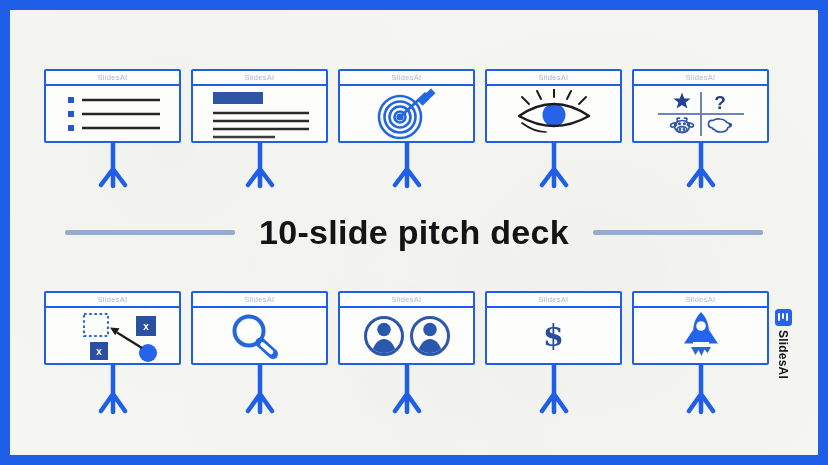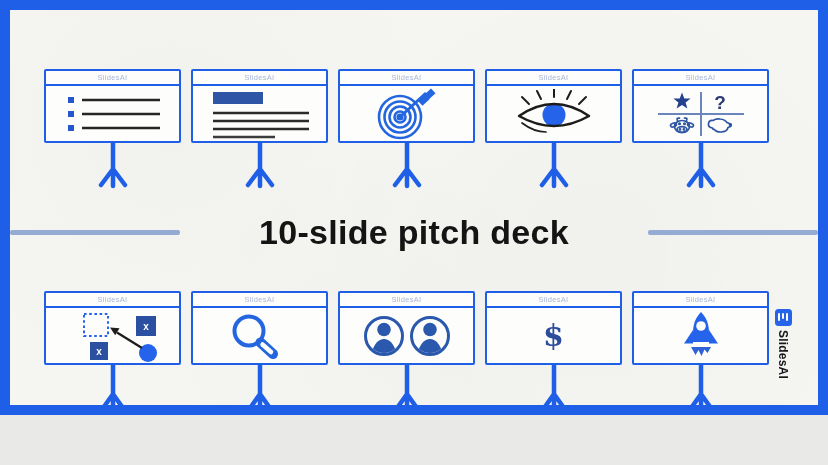--- a/index.html
+++ b/index.html
@@ -3,21 +3,21 @@
 <meta charset="utf-8">
 <style>
   html,body{margin:0;padding:0;}
   body{
     width:828px;height:465px;
     font-family:"Liberation Sans",sans-serif;
     background:#e9e9e7;
   }
   .poster{
     position:relative;
-    width:828px;height:415px;
+    width:828px;height:465px;
     box-sizing:border-box;
     border:10px solid #1f5fe8;
     background:
       radial-gradient(circle at 20% 30%, rgba(0,0,0,0.015), transparent 40%),
       radial-gradient(circle at 72% 62%, rgba(0,0,0,0.018), transparent 45%),
       radial-gradient(circle at 45% 85%, rgba(0,0,0,0.012), transparent 40%),
       #f5f5f1;
     overflow:hidden;
   }
   .row{
@@ -58,21 +58,21 @@
   }
   .board-content{
     flex:1;
     display:flex;align-items:center;justify-content:center;
     overflow:hidden;
   }
   .stand{display:block;margin-top:-2px;}
   .title-band{
     position:absolute;
     top:203px;left:0;width:808px;
-    display:flex;align-items:center;justify-content:space-between;
+    display:flex;align-items:center;justify-content:center;
     gap:24px;
   }
   .title-band .divider{
     width:170px;height:5px;
     background:#96abd4;
     border-radius:2px;
   }
   .page-title{
     margin:0;
     font-size:34px;

